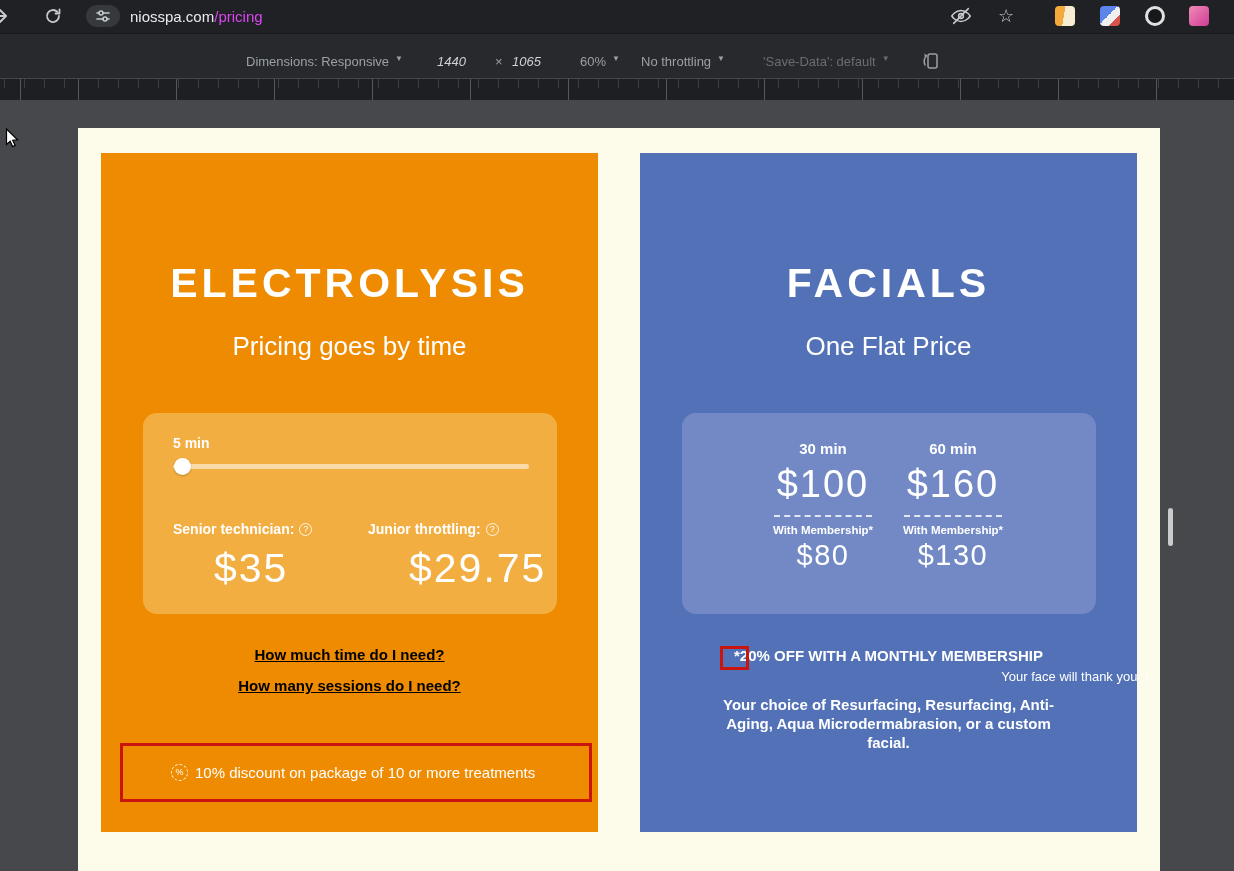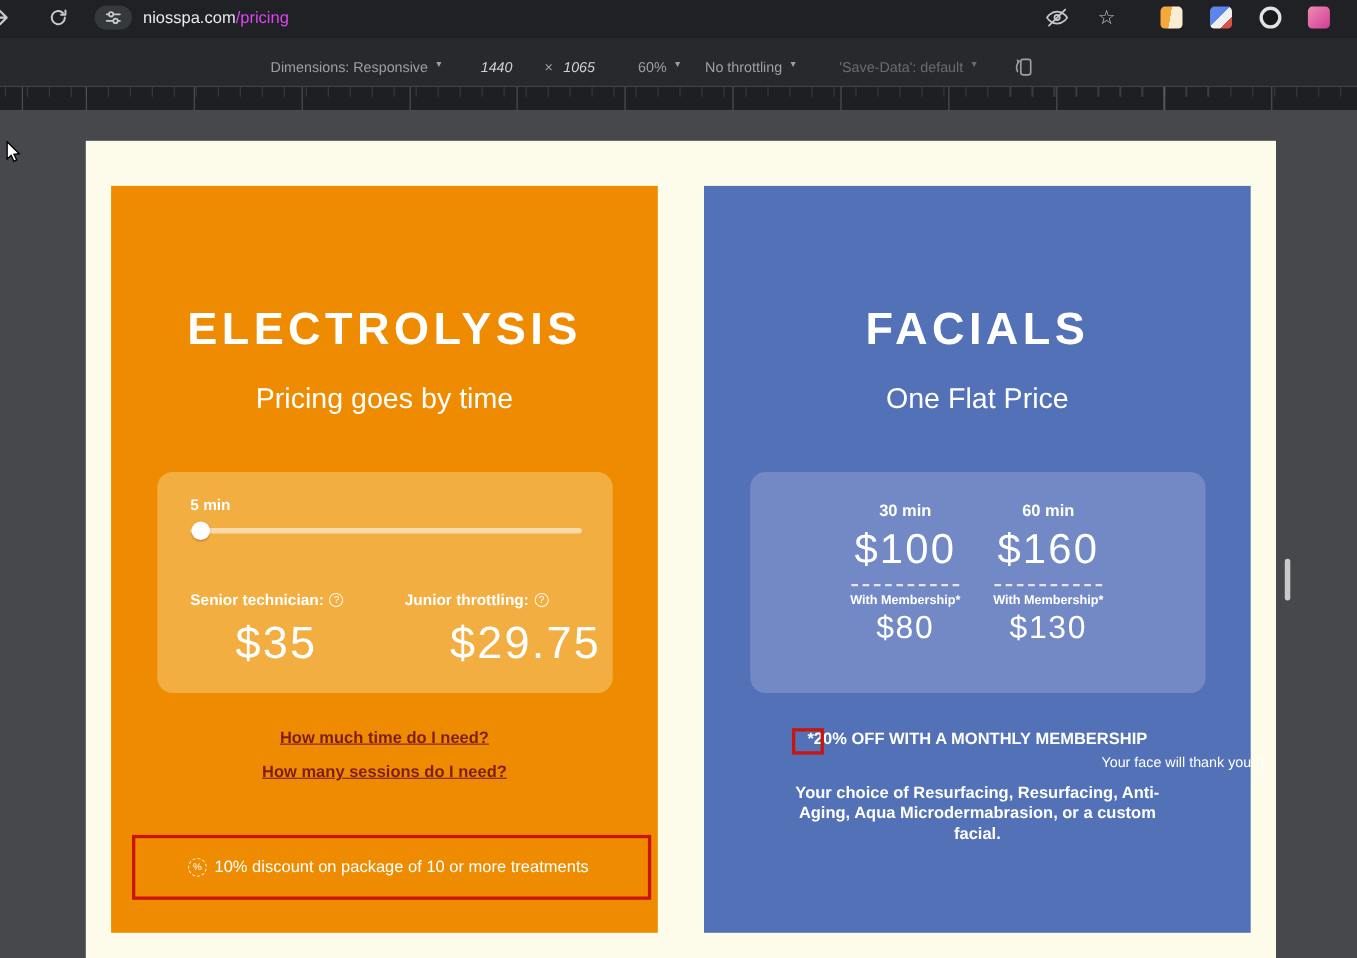--- a/index.html
+++ b/index.html
@@ -41,41 +41,41 @@
     background-size:auto 100%, auto 9px;
     background-repeat:repeat, repeat-x;
     background-position:78px 0, 78px 0; }
 
   
   .workspace { position:absolute; top:100px; left:0; width:100%; height:771px; background:#47484c; }
   .page { position:absolute; left:78px; top:28px; width:1082px; height:743px; background:#fdfbe9; }
   .resize-handle { position:absolute; left:1168px; top:408px; width:5px; height:38px; border-radius:3px; background:#c9cbcd; cursor:ew-resize; }
 
   
-  .card { position:absolute; top:41px; width:497px; height:679px; color:#fff; }
+  .card { position:absolute; top:25px; width:497px; height:679px; color:#fff; }
   .card.orange { left:23px; background:#ef8b01; }
   .card.blue { left:562px; background:#5271b7; }
   .card-title { position:absolute; top:107px; width:100%; text-align:center; font-size:41px; letter-spacing:4px; font-weight:700; }
   .card-subtitle { position:absolute; top:178px; width:100%; text-align:center; font-size:26px; font-weight:400; }
   .panel { position:absolute; left:42px; top:260px; width:414px; height:201px; border-radius:14px; }
   .orange .panel { background:#f3ae41; }
   .blue .panel { background:#7289c5; }
 
   
   .slider-label { position:absolute; left:30px; top:22px; font-size:14px; font-weight:700; }
   .slider-track { position:absolute; left:30px; top:51px; width:356px; height:5px; border-radius:3px; background:rgba(255,255,255,.55); cursor:pointer; }
   .slider-thumb { position:absolute; left:1px; top:-6px; width:17px; height:17px; border-radius:50%; background:#fff; box-shadow:0 1px 2px rgba(0,0,0,.25); cursor:grab; }
   .tech { position:absolute; top:108px; }
   .tech.senior { left:30px; }
   .tech.junior { left:225px; }
   .tech-label { font-size:14px; font-weight:700; display:flex; align-items:center; gap:5px; }
   .help-icon { width:13px; height:13px; border:1px solid rgba(255,255,255,.85); border-radius:50%; font-size:9px; line-height:11px; text-align:center; font-weight:400; cursor:pointer; }
   .tech-price { margin-top:8px; font-size:41px; letter-spacing:2px; font-weight:400;margin-left:41px; }
   .card-links { position:absolute; top:493px; width:100%; text-align:center; }
-  .card-link { display:block; color:#7f1d1d; font-size:15px; font-weight:700; text-decoration:underline; margin-bottom:14px; cursor:pointer; }
+  .card-link { display:block; color:#000000; font-size:15px; font-weight:700; text-decoration:underline; margin-bottom:14px; cursor:pointer; }
   .discount-box { position:absolute; left:19px; top:590px; width:472px; height:59px; border:3px solid #c9150c; display:flex; align-items:center; gap:7px; padding-left:48px; }
   .discount-icon { width:17px; height:17px; border:1px dashed rgba(255,255,255,.9); border-radius:50%; font-size:9px; line-height:15px; text-align:center; flex:none; }
   .discount-text { font-size:15px; }
 
   
   .price-col { position:absolute; top:27px; width:140px; text-align:center; }
   .price-col.c1 { left:71px; }
   .price-col.c2 { left:201px; }
   .pc-duration { font-size:15px; font-weight:700; }
   .pc-price { font-size:38px; letter-spacing:2px; margin-top:6px; font-weight:400; }

